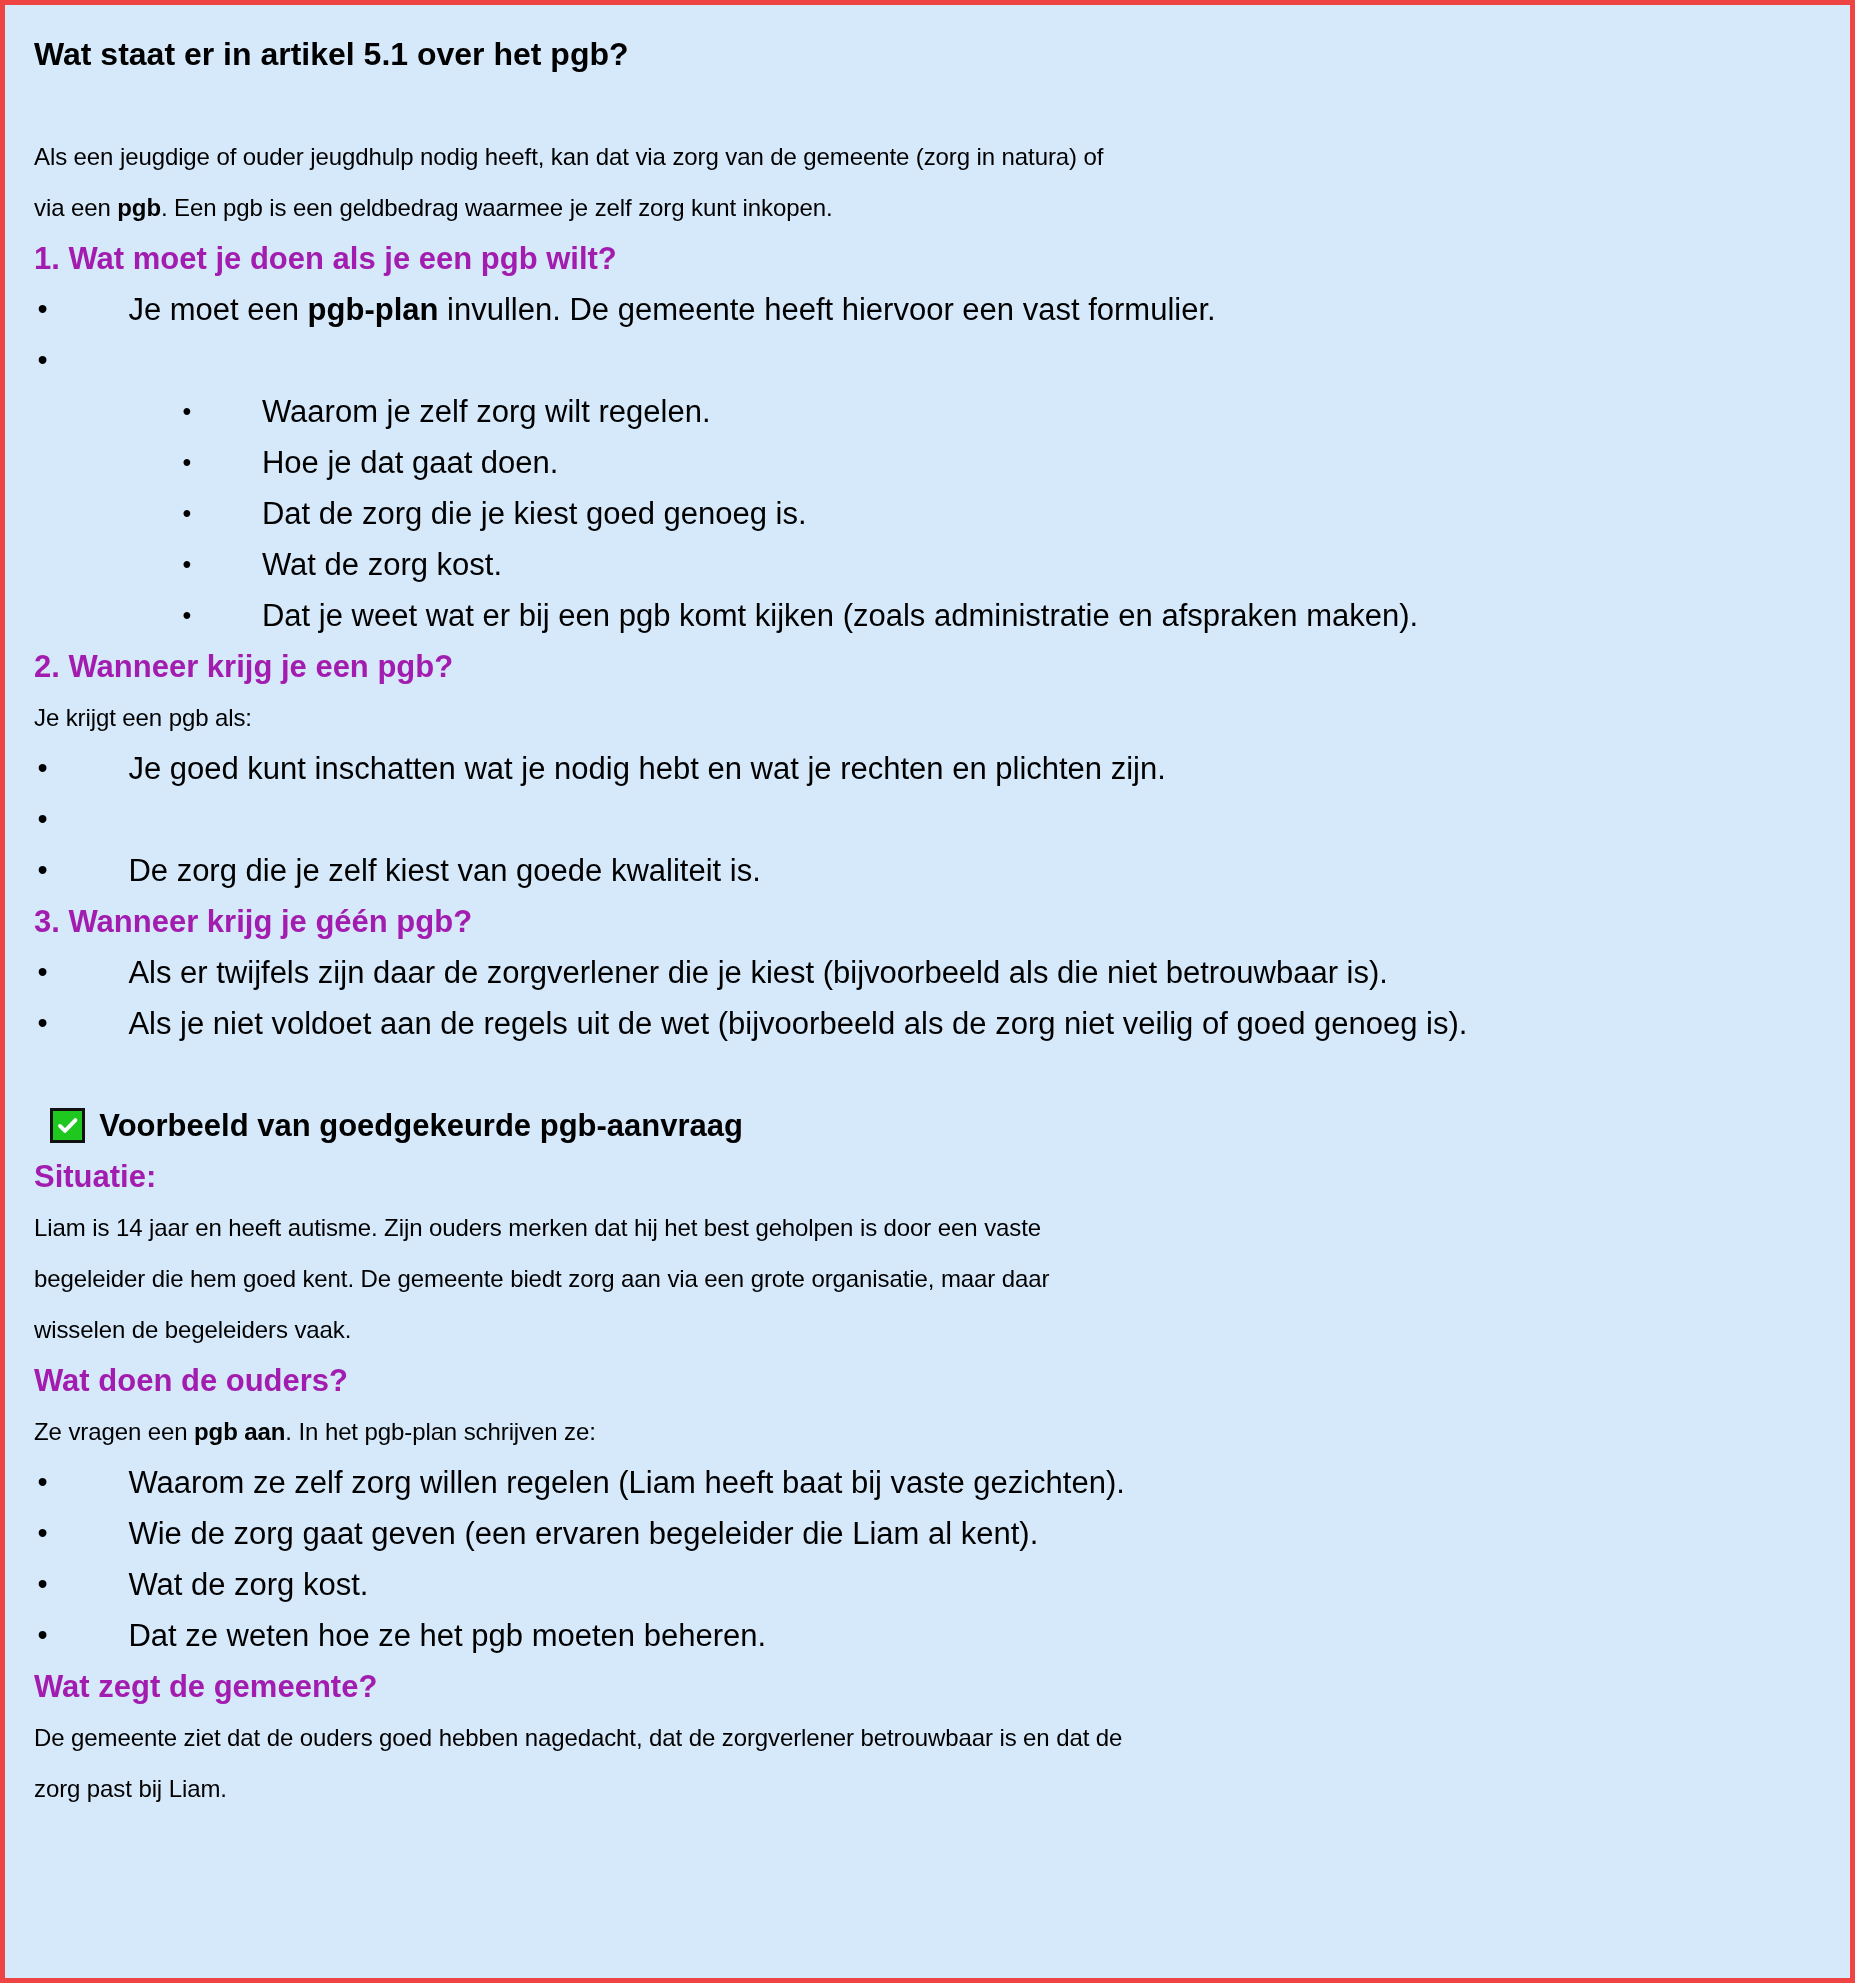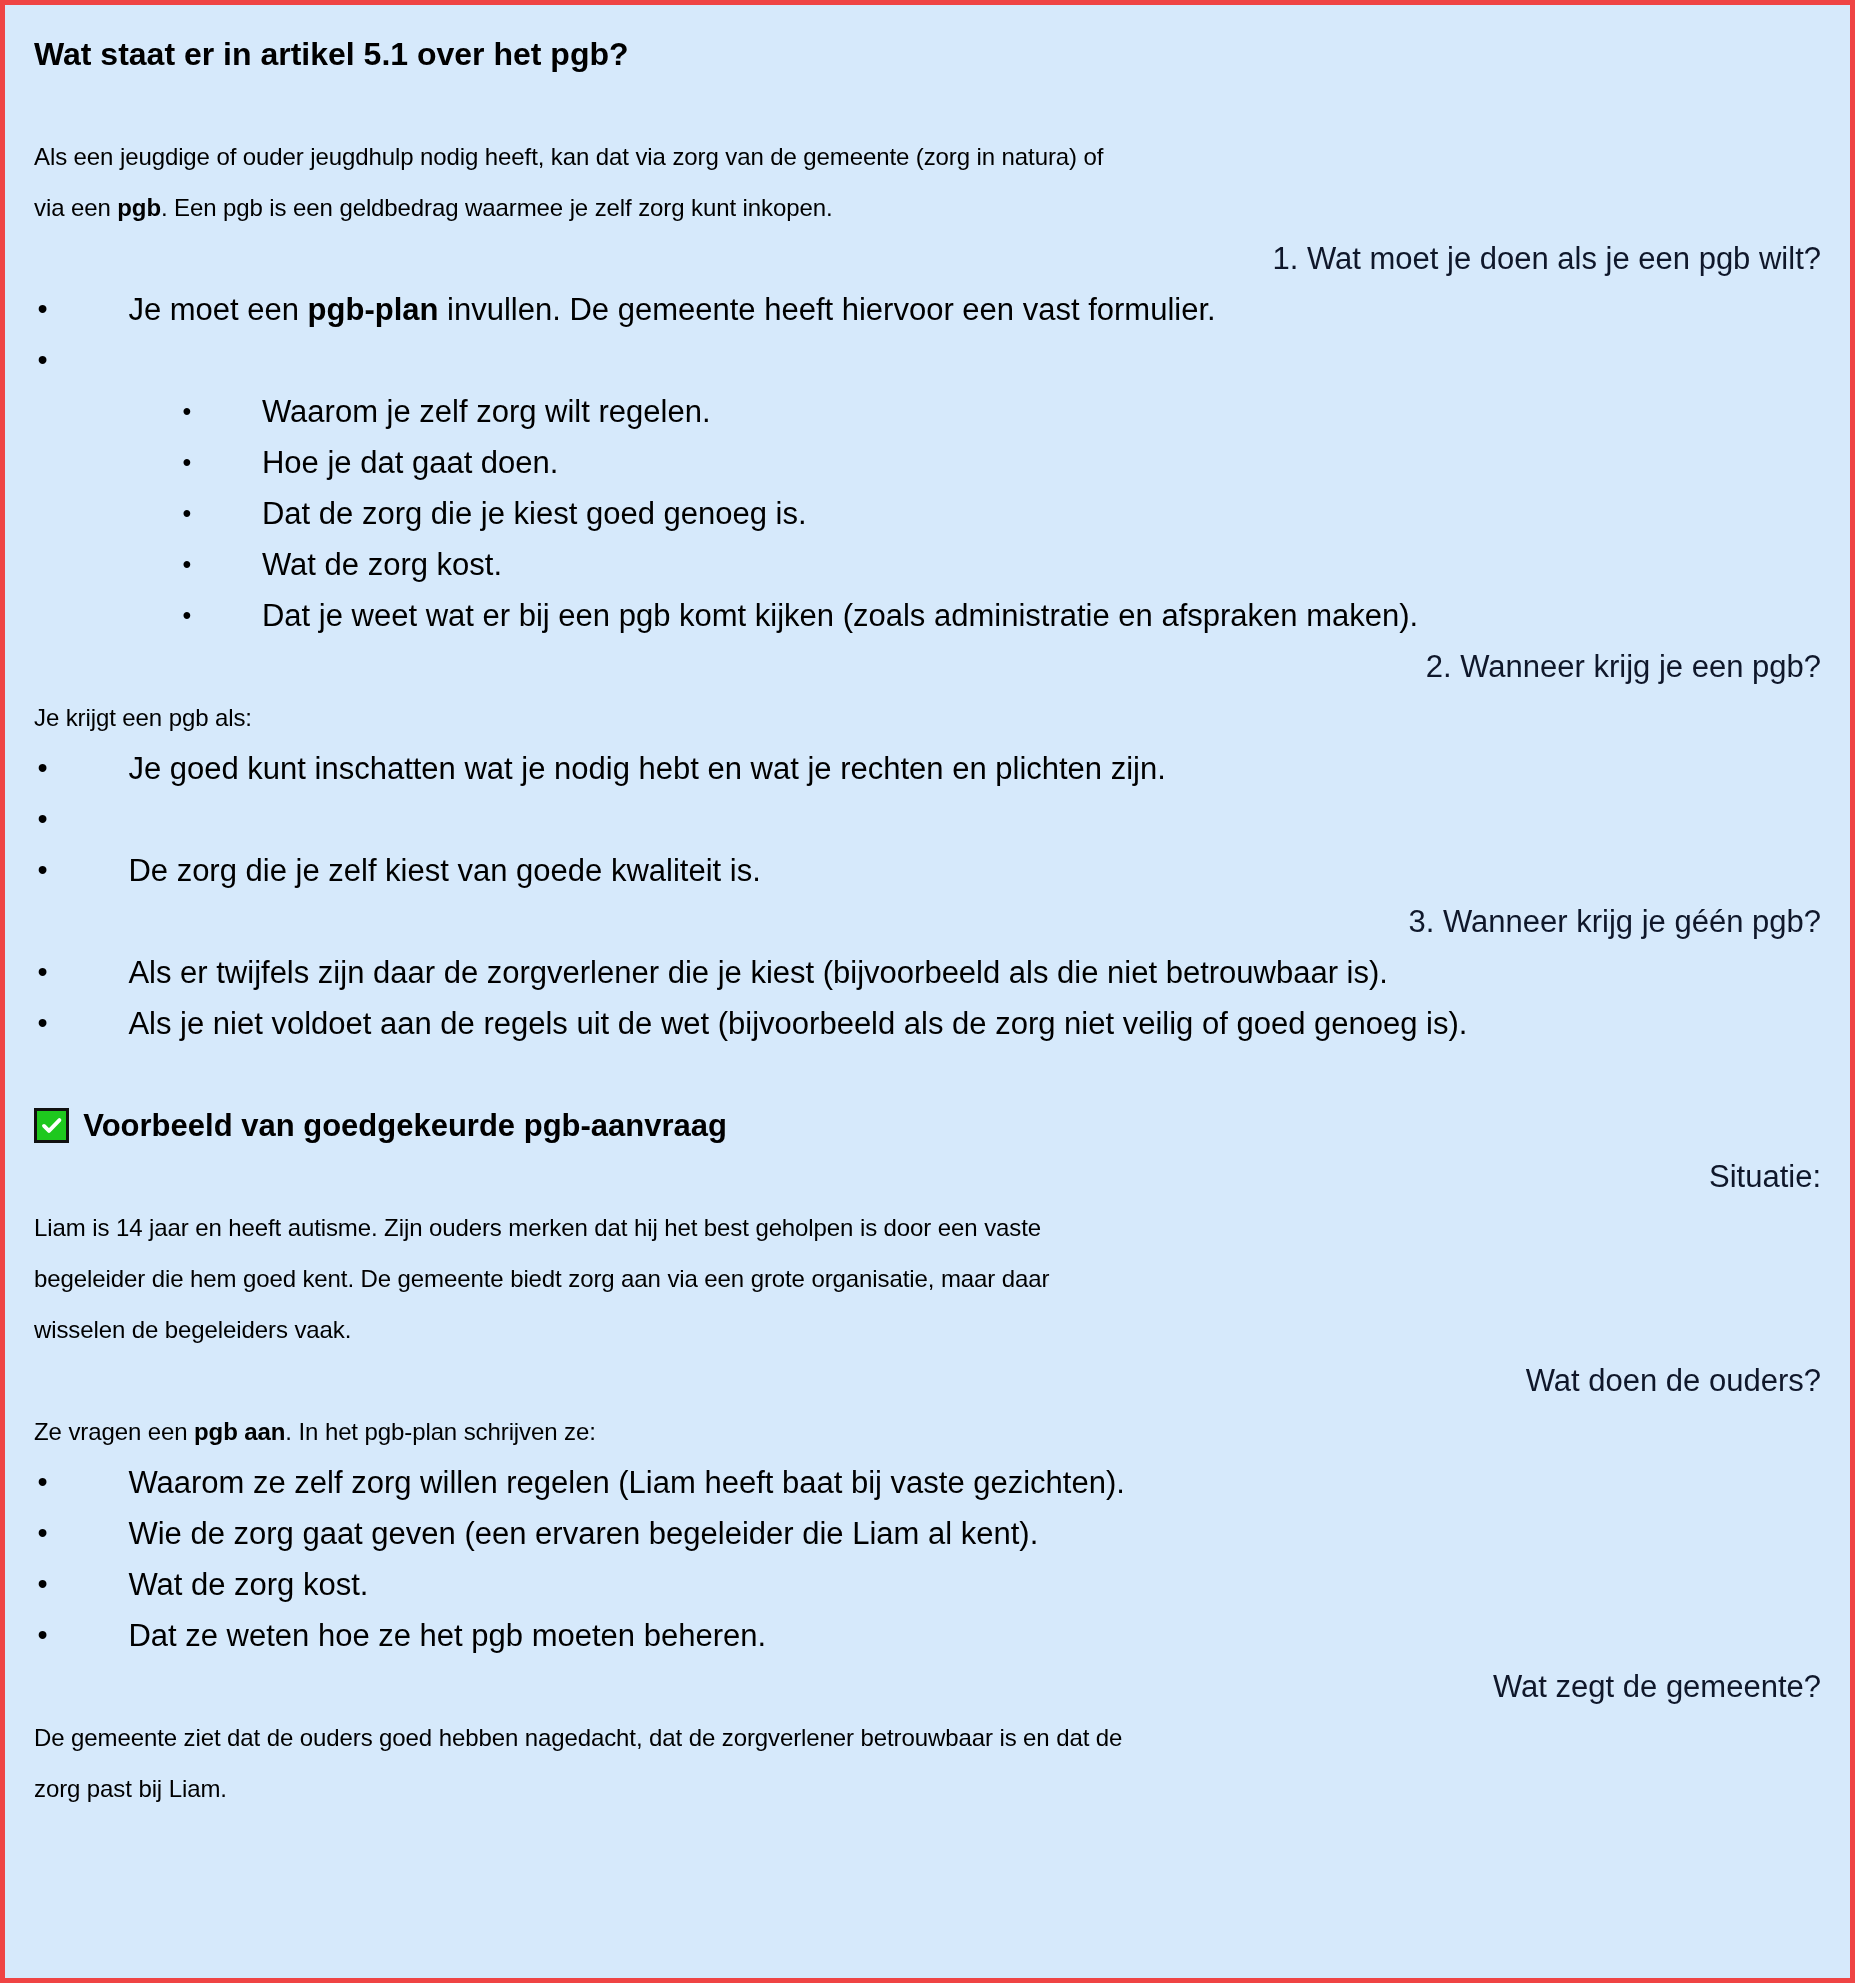--- a/index.html
+++ b/index.html
@@ -38,25 +38,24 @@
     color: #000000;
     white-space: nowrap;
   }
 
   .spacer {
     height: 51px;
   }
 
   .heading {
     font-size: 31px;
-    font-weight: normal;
-    line-height: 51px;
-    color: #0f172a;
-    white-space: nowrap;
-    text-align: right;
+    font-weight: bold;
+    line-height: 51px;
+    color: #a21caf;
+    white-space: nowrap;
   }
 
   
   .bullet-row {
     display: flex;
     align-items: flex-start;
     font-size: 31px;
     line-height: 51px;
     color: #000000;
   }
@@ -88,20 +87,21 @@
     font-size: 25px;
   }
   .lvl2 .btext {
     padding-left: 23.6px;
   }
 
   .check-heading {
     display: flex;
     align-items: center;
     line-height: 51px;
+    margin-left: 16px;
   }
   .check-icon {
     width: 35px;
     height: 35px;
     box-sizing: border-box;
     background: #1ec81e;
     border: 3.4px solid #111111;
     display: inline-flex;
     align-items: center;
     justify-content: center;

